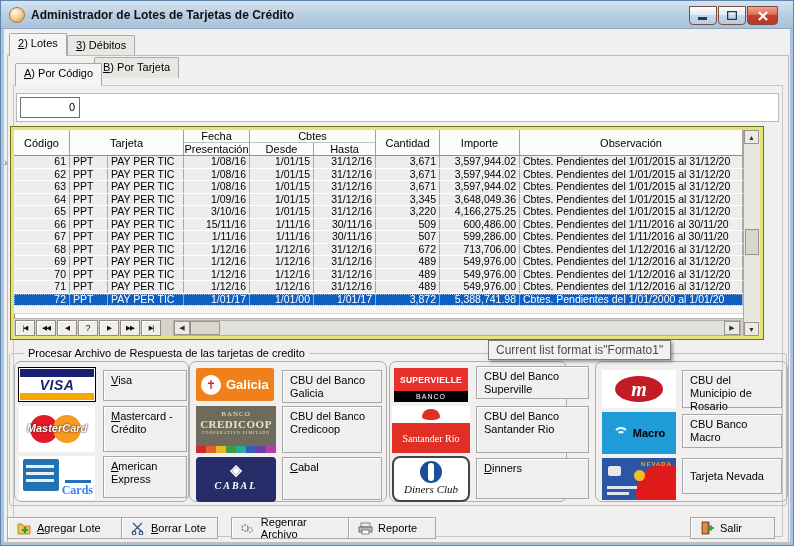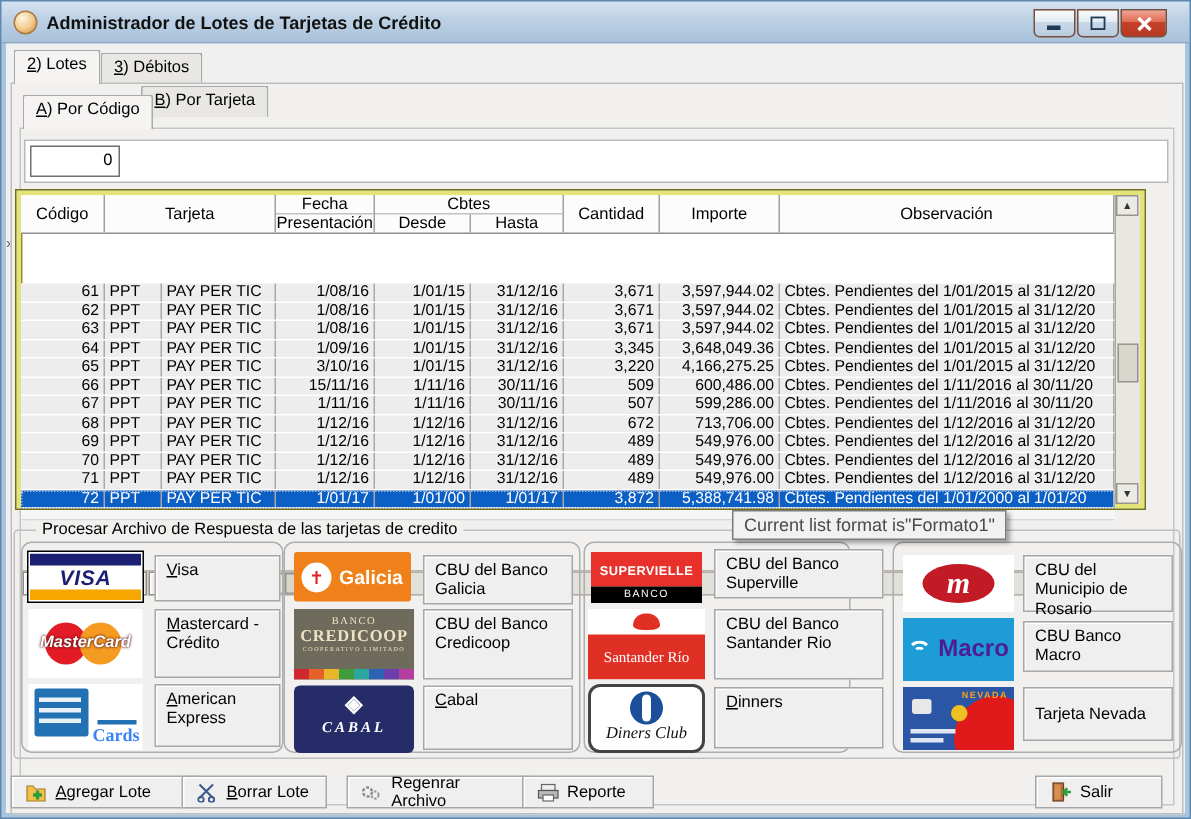--- a/index.html
+++ b/index.html
@@ -46,21 +46,21 @@
   .filter-strip { position:absolute; left:12px; top:64px; width:763px; height:29px;
     background:#FFFFFF; border:1px solid #B9B9B9; }
   .filter-input { position:absolute; left:16px; top:68px; width:60px; height:21px;
     background:#FFF; border:1px solid #6F6F6F; font-size:11px; text-align:right;
     padding-right:4px; line-height:19px; color:#000; }
 
   
   .grid { position:absolute; left:7px; top:98px; width:752px; height:212px;
     border:3px solid #E3E378; outline:1px solid #70701E; background:#FFF;
     box-shadow: inset 0 0 0 1px #8F8F2E; display:flex; }
-  .grid-main { width:729px; display:flex; flex-direction:column;gap:33px; }
+  .grid-main { width:729px; display:flex; flex-direction:column; }
   .g-head { display:flex; height:26px; background:#FCFCFC; font-size:11px; color:#000;
     border-bottom:1px solid #909090; }
   .hc { border-right:1px solid #A0A0A0; display:flex; align-items:center; justify-content:center; }
   .hc.two { flex-direction:column; justify-content:stretch; padding:0; }
   .hc.two > div { width:100%; text-align:center; flex:1; display:flex; align-items:center; justify-content:center; }
   .hc .l1 { border-bottom:1px solid #C2C2C2; }
   .split { display:flex; padding:0; }
   .split span { display:flex; align-items:center; justify-content:center; }
   .wd { width:64px; border-right:1px solid #A0A0A0; }
   .wh { width:61px; }
@@ -179,21 +179,21 @@
   .rosario .oval { width:48px; height:26px; background:#C21B26; border-radius:50%;
     display:flex; align-items:center; justify-content:center; color:#FFF;
     font-family:"Liberation Serif", serif; font-style:italic; font-weight:bold; font-size:20px; line-height:10px; }
   
   .macro { left:6px; top:50px; width:74px; height:42px; background:#1E9CD7;
     display:flex; align-items:center; justify-content:center; gap:4px; }
   .macro .wifi { width:16px; height:12px; position:relative; }
   .macro .arc { position:absolute; border:2px solid #FFF; border-color:#FFF transparent transparent transparent; border-radius:50%; }
   .macro .a1 { left:0; top:0; width:16px; height:16px; }
   .macro .a2 { left:4px; top:4px; width:8px; height:8px; }
-  .macro .mt { color:#4c1d95; font-weight:bold; font-size:16px; }
+  .macro .mt { color:#000000; font-weight:bold; font-size:11px; }
   
   .nevada { left:6px; top:96px; width:74px; height:42px;
     background:linear-gradient(135deg,#2B55A5 60%, #2B55A5 60%); position:relative; }
   .nevada .redcorner { position:absolute; right:-16px; bottom:-20px; width:56px; height:56px;
     background:#E01A1A; border-radius:50%; }
   .nevada .nv { position:absolute; right:4px; top:3px; color:#F4A020; font-size:6px; font-weight:bold; letter-spacing:1px; }
   .nevada .dot { position:absolute; left:32px; top:12px; width:11px; height:11px; border-radius:50%; background:#F0C020; }
   .nevada .chip { position:absolute; left:6px; top:8px; width:13px; height:10px; background:#E8E8E8; border-radius:2px; }
   .nevada .l { position:absolute; height:3px; background:rgba(255,255,255,0.85); }
 

